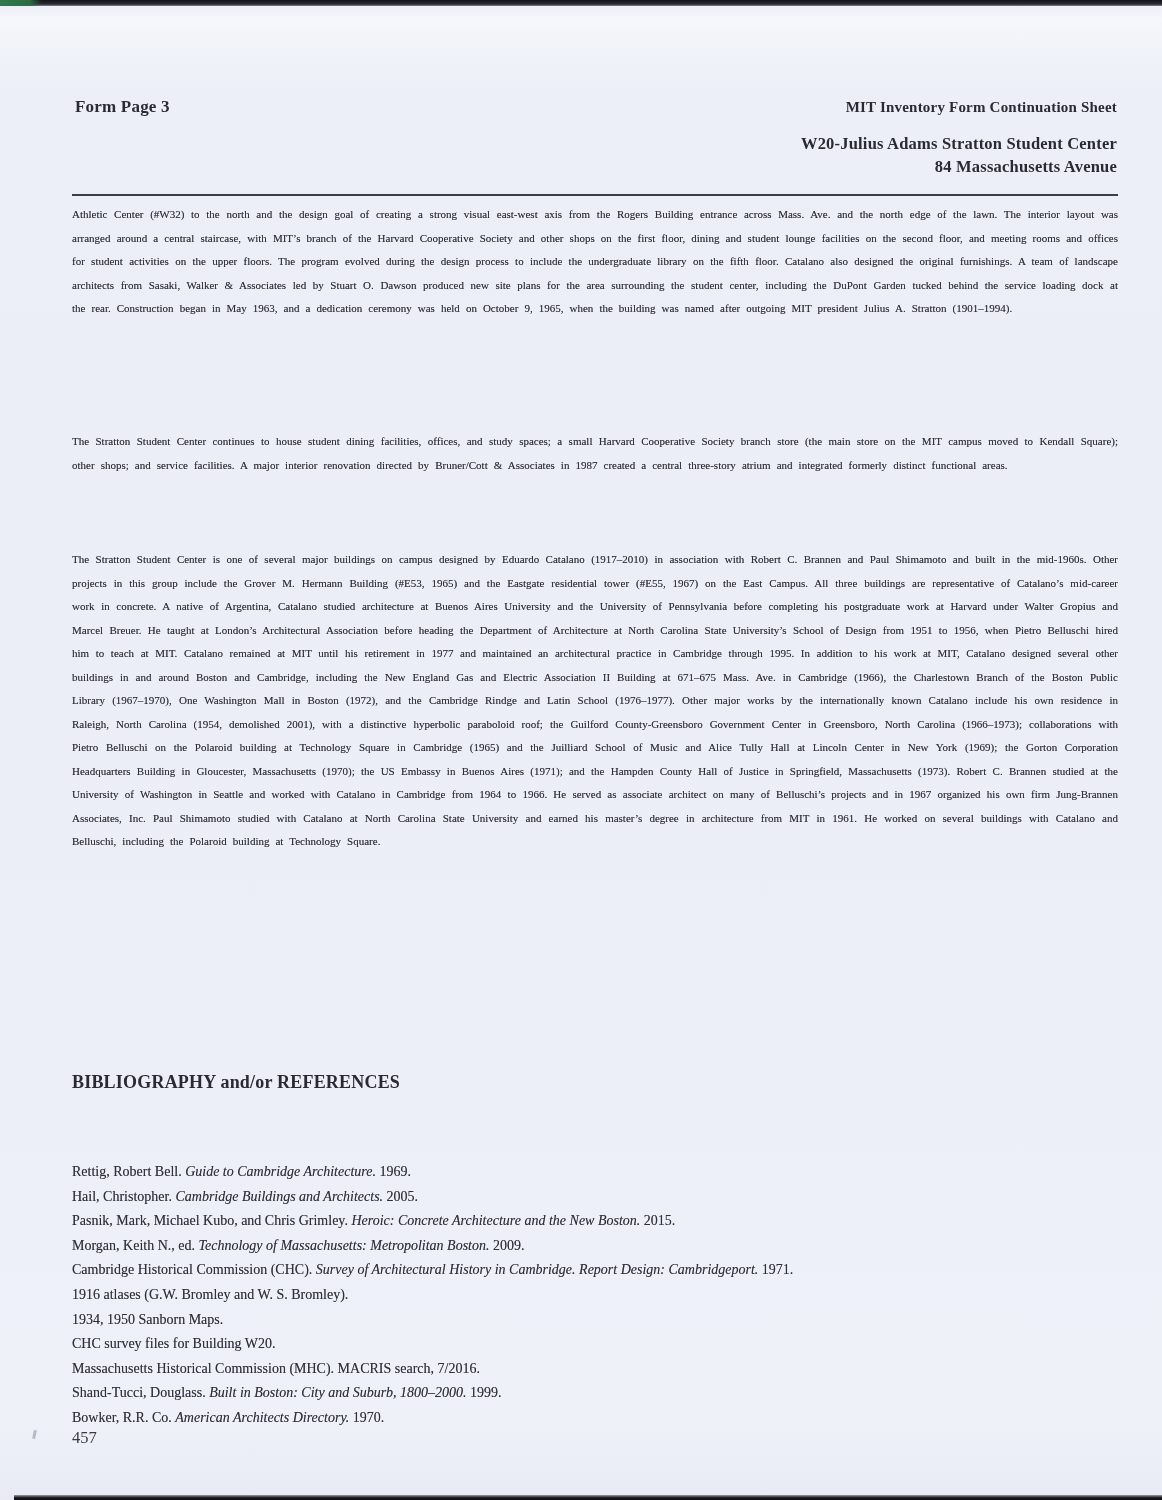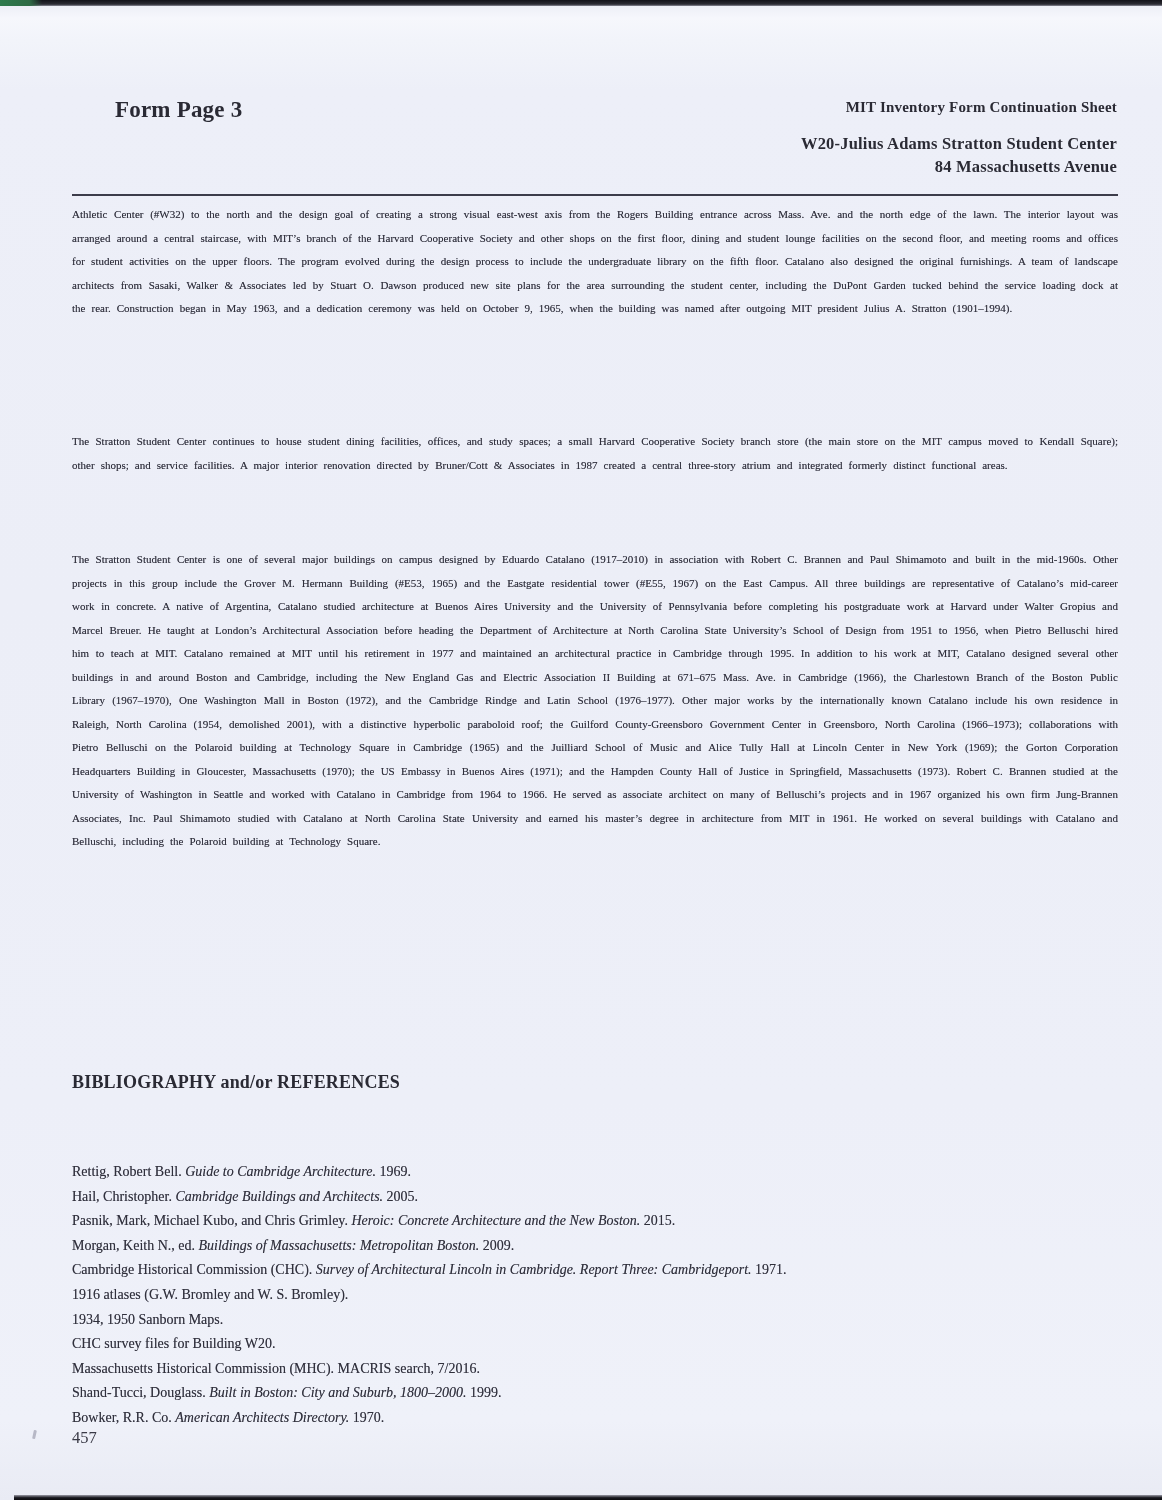--- a/index.html
+++ b/index.html
@@ -24,23 +24,22 @@
   .top-bar {
     position: absolute; top: 0; left: 0; right: 0; height: 6px;
     background: linear-gradient(180deg, #121218 0%, #2c2c34 70%, #8a8a96 100%);
   }
   .green-cap {
     position: absolute; top: 0; left: 0; width: 42px; height: 6px;
     background: linear-gradient(90deg, #2e7a4c 0%, #2f6b45 70%, rgba(20,60,38,0) 100%);
   }
   .form-page {
     position: absolute; top: 97px; left: 75px;
-    font-weight: bold; font-size: 23px; color: #2a2a34;
+    font-weight: bold; font-size: 17px; color: #2a2a34;
     letter-spacing: 0.2px;
-    margin-left: 40px;
   }
   .header-right {
     position: absolute; top: 95px; right: 45px;
     text-align: right; color: #2a2a34;
   }
   .title {
     font-weight: bold; font-size: 15px; line-height: 24px;
     margin-bottom: 13px; letter-spacing: 0.2px;
   }
   .subtitle {
@@ -114,22 +113,22 @@
   <div class="para p2">The Stratton Student Center continues to house student dining facilities, offices, and study spaces; a small Harvard Cooperative Society branch store (the main store on the MIT campus moved to Kendall Square); other shops; and service facilities. A major interior renovation directed by Bruner/Cott &amp; Associates in 1987 created a central three-story atrium and integrated formerly distinct functional areas.</div>
 
   <div class="para p3">The Stratton Student Center is one of several major buildings on campus designed by Eduardo Catalano (1917–2010) in association with Robert C. Brannen and Paul Shimamoto and built in the mid-1960s. Other projects in this group include the Grover M. Hermann Building (#E53, 1965) and the Eastgate residential tower (#E55, 1967) on the East Campus. All three buildings are representative of Catalano’s mid-career work in concrete. A native of Argentina, Catalano studied architecture at Buenos Aires University and the University of Pennsylvania before completing his postgraduate work at Harvard under Walter Gropius and Marcel Breuer. He taught at London’s Architectural Association before heading the Department of Architecture at North Carolina State University’s School of Design from 1951 to 1956, when Pietro Belluschi hired him to teach at MIT. Catalano remained at MIT until his retirement in 1977 and maintained an architectural practice in Cambridge through 1995. In addition to his work at MIT, Catalano designed several other buildings in and around Boston and Cambridge, including the New England Gas and Electric Association II Building at 671–675 Mass. Ave. in Cambridge (1966), the Charlestown Branch of the Boston Public Library (1967–1970), One Washington Mall in Boston (1972), and the Cambridge Rindge and Latin School (1976–1977). Other major works by the internationally known Catalano include his own residence in Raleigh, North Carolina (1954, demolished 2001), with a distinctive hyperbolic paraboloid roof; the Guilford County-Greensboro Government Center in Greensboro, North Carolina (1966–1973); collaborations with Pietro Belluschi on the Polaroid building at Technology Square in Cambridge (1965) and the Juilliard School of Music and Alice Tully Hall at Lincoln Center in New York (1969); the Gorton Corporation Headquarters Building in Gloucester, Massachusetts (1970); the US Embassy in Buenos Aires (1971); and the Hampden County Hall of Justice in Springfield, Massachusetts (1973). Robert C. Brannen studied at the University of Washington in Seattle and worked with Catalano in Cambridge from 1964 to 1966. He served as associate architect on many of Belluschi’s projects and in 1967 organized his own firm Jung-Brannen Associates, Inc. Paul Shimamoto studied with Catalano at North Carolina State University and earned his master’s degree in architecture from MIT in 1961. He worked on several buildings with Catalano and Belluschi, including the Polaroid building at Technology Square.</div>
 
   <div class="bib-heading">BIBLIOGRAPHY and/or REFERENCES</div>
 
   <div class="bib-list" id="bib-list">
       <div class="bib-entry"><span>Rettig, Robert Bell. </span><em>Guide to Cambridge Architecture.</em><span> 1969.</span></div>
       <div class="bib-entry"><span>Hail, Christopher. </span><em>Cambridge Buildings and Architects.</em><span> 2005.</span></div>
       <div class="bib-entry"><span>Pasnik, Mark, Michael Kubo, and Chris Grimley. </span><em>Heroic: Concrete Architecture and the New Boston.</em><span> 2015.</span></div>
-      <div class="bib-entry"><span>Morgan, Keith N., ed. </span><em>Buildings of Massachusetts: Metropolitan Boston.</em><span> 2009.</span></div>
-      <div class="bib-entry"><span>Cambridge Historical Commission (CHC). </span><em>Survey of Architectural Lincoln in Cambridge. Report Three: Cambridgeport.</em><span> 1971.</span></div>
+      <div class="bib-entry"><span>Morgan, Keith N., ed. </span><em>Technology of Massachusetts: Metropolitan Boston.</em><span> 2009.</span></div>
+      <div class="bib-entry"><span>Cambridge Historical Commission (CHC). </span><em>Survey of Architectural History in Cambridge. Report Design: Cambridgeport.</em><span> 1971.</span></div>
       <div class="bib-entry"><span>1916 atlases (G.W. Bromley and W. S. Bromley).</span></div>
       <div class="bib-entry"><span>1934, 1950 Sanborn Maps.</span></div>
       <div class="bib-entry"><span>CHC survey files for Building W20.</span></div>
       <div class="bib-entry"><span>Massachusetts Historical Commission (MHC). MACRIS search, 7/2016.</span></div>
       <div class="bib-entry"><span>Shand-Tucci, Douglass. </span><em>Built in Boston: City and Suburb, 1800–2000.</em><span> 1999.</span></div>
       <div class="bib-entry"><span>Bowker, R.R. Co. </span><em>American Architects Directory.</em><span> 1970.</span></div>
     </div>
 
   <div class="artifact-mark"></div>
 

